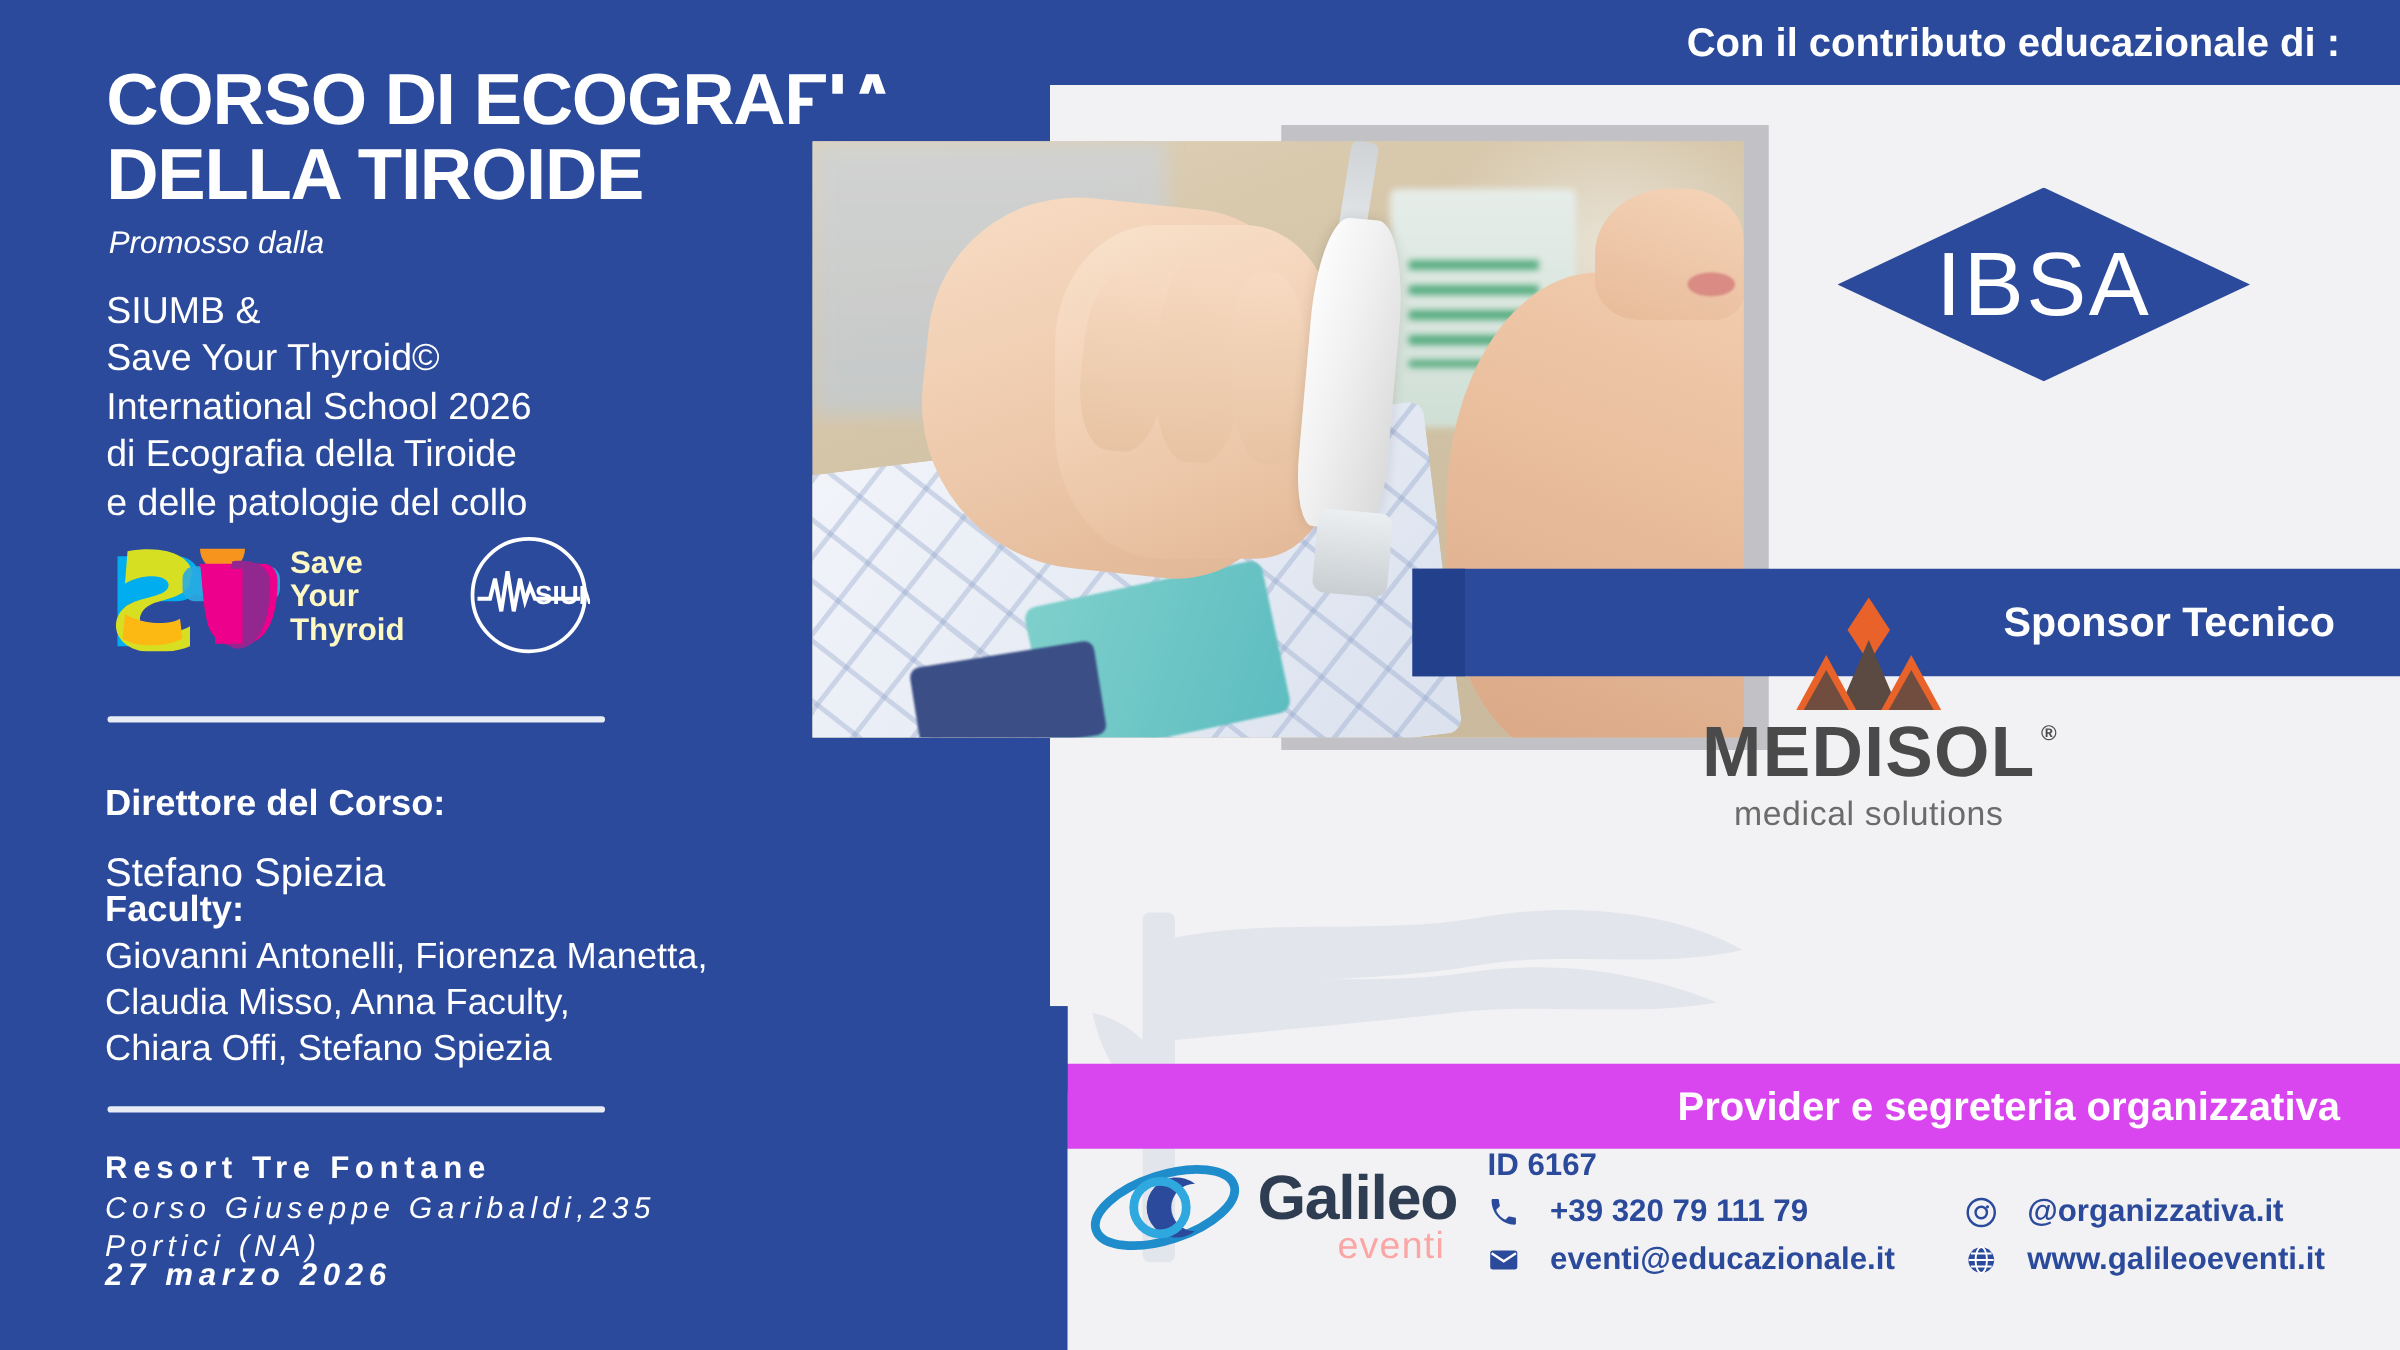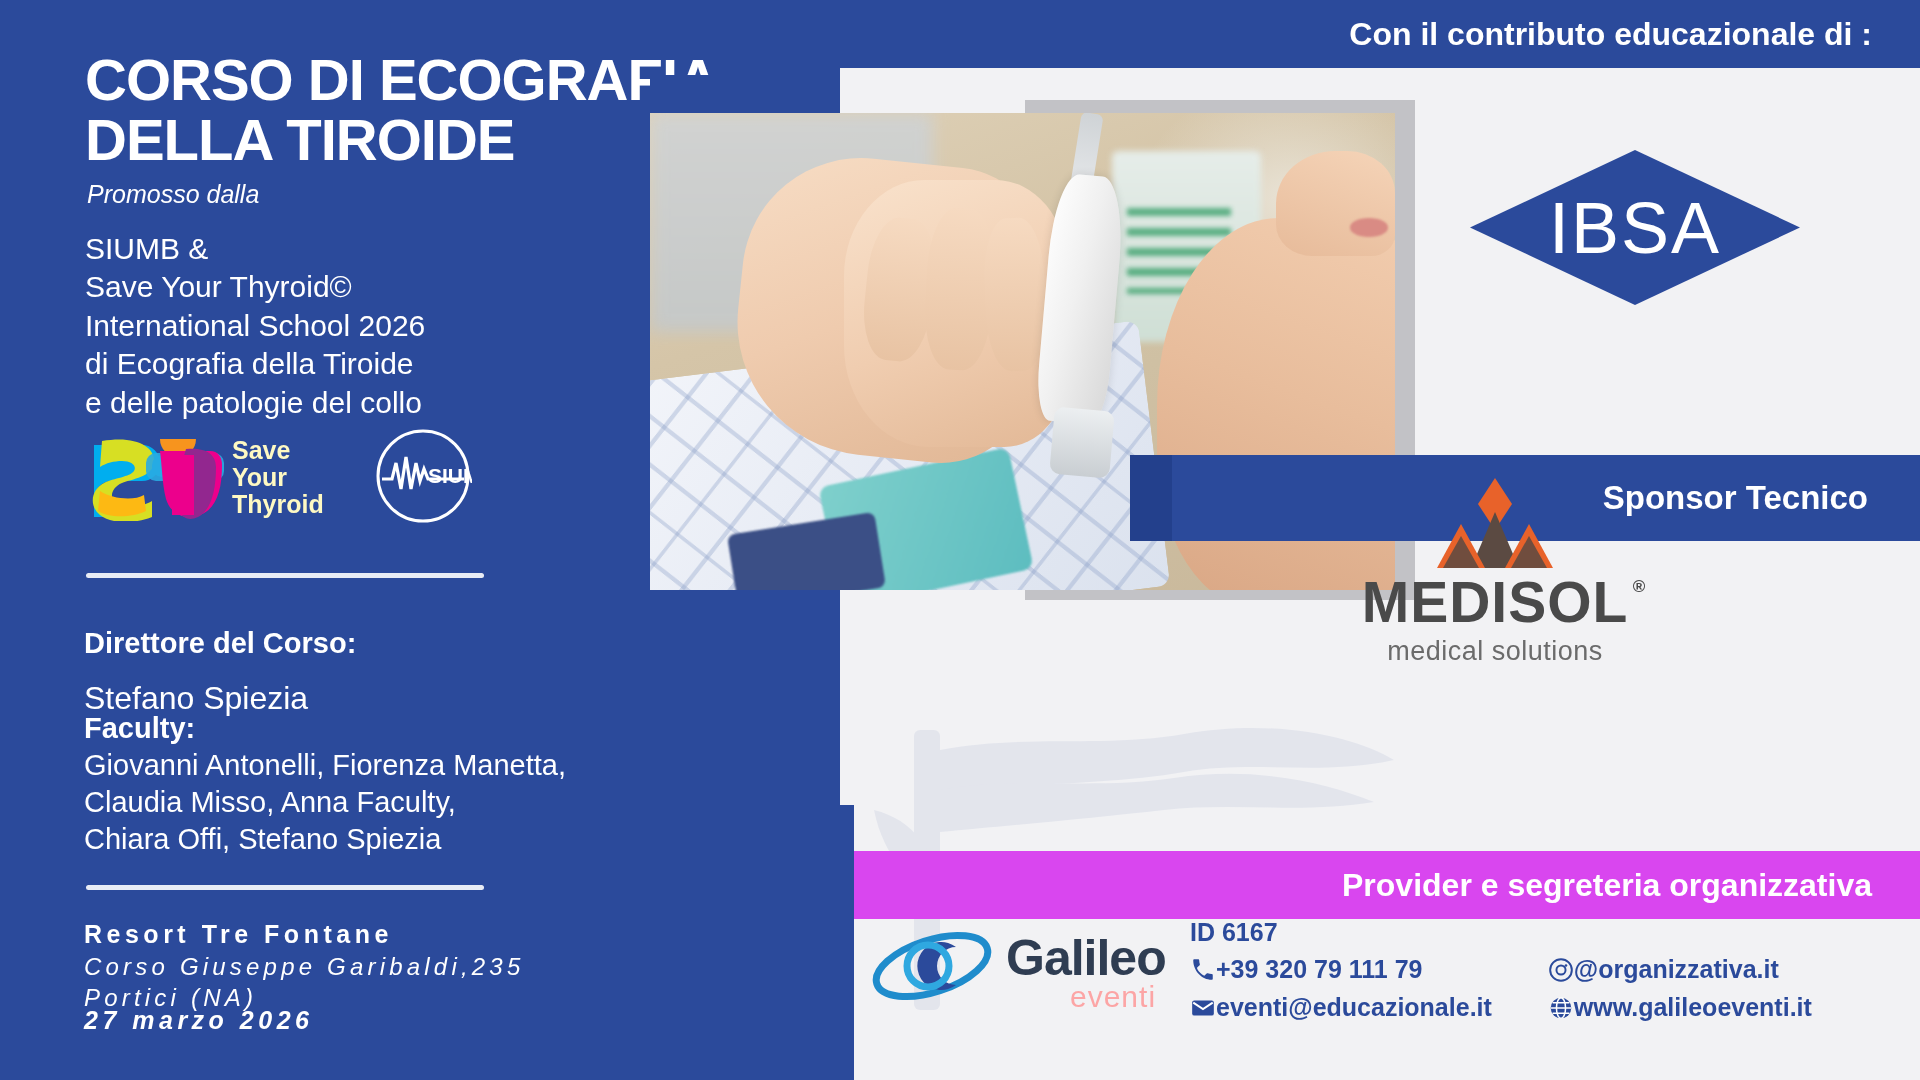--- a/index.html
+++ b/index.html
@@ -281,21 +281,21 @@
     position:absolute; left:200px; top:55px;
     font-size:30px; font-weight:300; color:#fca5a5; letter-spacing:1px;
   }
 
   
   #contacts{ position:absolute; left:1190px; top:918px; width:700px; }
   #contact-id{
     color:#2B4A9B; font-size:25px; font-weight:bold; margin-bottom:8px;
   }
   .ct-cols{ display:flex; gap:56px; }
-  .ct-item{ display:flex; align-items:center; gap:0; margin-bottom:9px; }
+  .ct-item{ display:flex; align-items:center; gap:24px; margin-bottom:9px; }
   .ct-item .lbl{ color:#2B4A9B; font-size:25px; font-weight:bold; }
   .ct-ico{ width:26px; height:26px; flex:0 0 26px; display:block; }
 
   
   .syt-text{
     position:absolute; left:146px; top:8px;
     color:#fef9c3; font-size:25px; font-weight:bold; line-height:1.08;
   }
 </style>
 </head>

